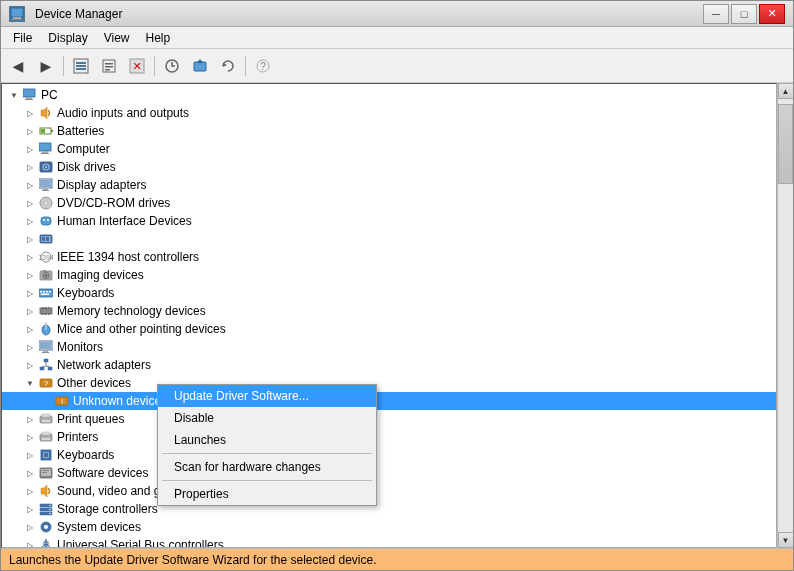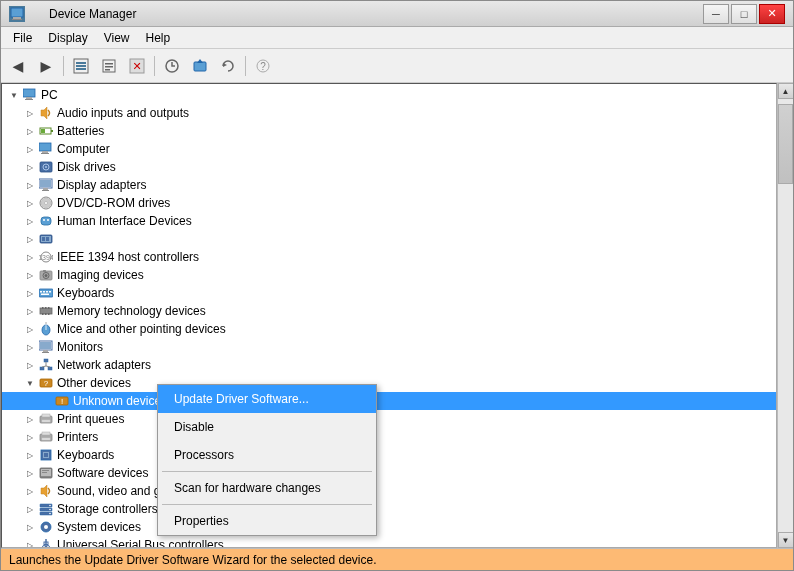--- a/index.html
+++ b/index.html
@@ -29,21 +29,21 @@
       align-items: center;
       justify-content: space-between;
       padding: 0 8px 0 8px;
       border-bottom: 1px solid #aaa;
       flex-shrink: 0;
     }
 
     .title-bar-left {
       display: flex;
       align-items: center;
-      gap: 24px;
+      gap: 10px;
     }
 
     .title-bar-icon {
       width: 16px;
       height: 16px;
       background: #4a7a9b;
       display: flex;
       align-items: center;
       justify-content: center;
       font-size: 10px;
@@ -261,21 +261,21 @@
       box-shadow: 2px 2px 6px rgba(0,0,0,0.3);
       pointer-events: all;
       z-index: 200;
     }
 
     .context-menu-item {
       padding: 4px 16px;
       cursor: pointer;
       font-size: 12px;
       color: #000;
-      height: 28px;
+      height: 22px;
       display: flex;
       align-items: center;
     }
 
     .context-menu-item.highlighted {
       background: #3399ff;
       color: white;
     }
 
     .context-menu-item.bold-item {
@@ -717,21 +717,21 @@
 
       </div>
 
       <div class="context-menu-overlay">
         <div class="context-menu" style="top:300px; left:155px;">
 
           <div class="context-menu-item highlighted">Update Driver Software...</div>
 
           <div class="context-menu-item">Disable</div>
 
-          <div class="context-menu-item">Processors</div>
+          <div class="context-menu-item">Launches</div>
 
           <div class="context-menu-separator"></div>
 
           <div class="context-menu-item">Scan for hardware changes</div>
 
           <div class="context-menu-separator"></div>
 
           <div class="context-menu-item bold-item">Properties</div>
         </div>
       </div>

